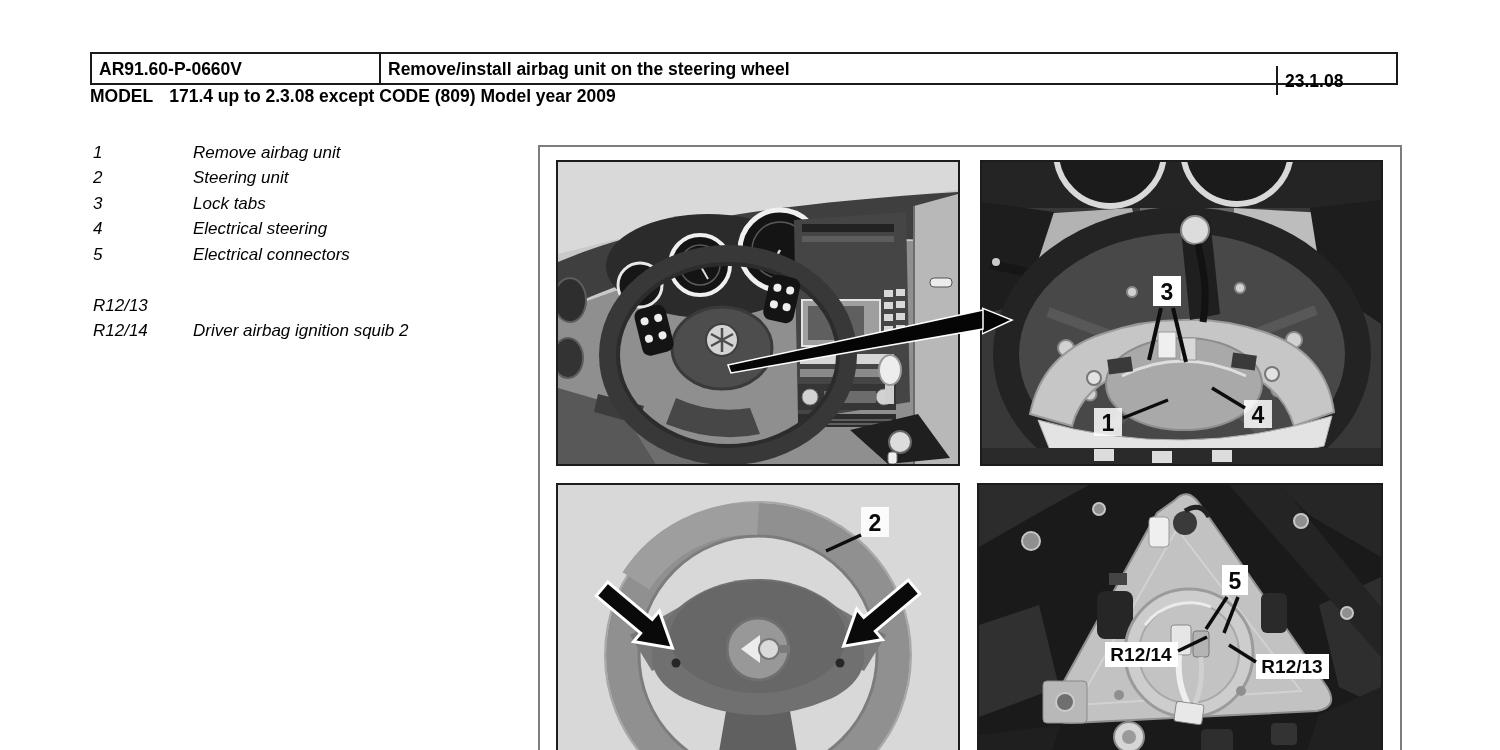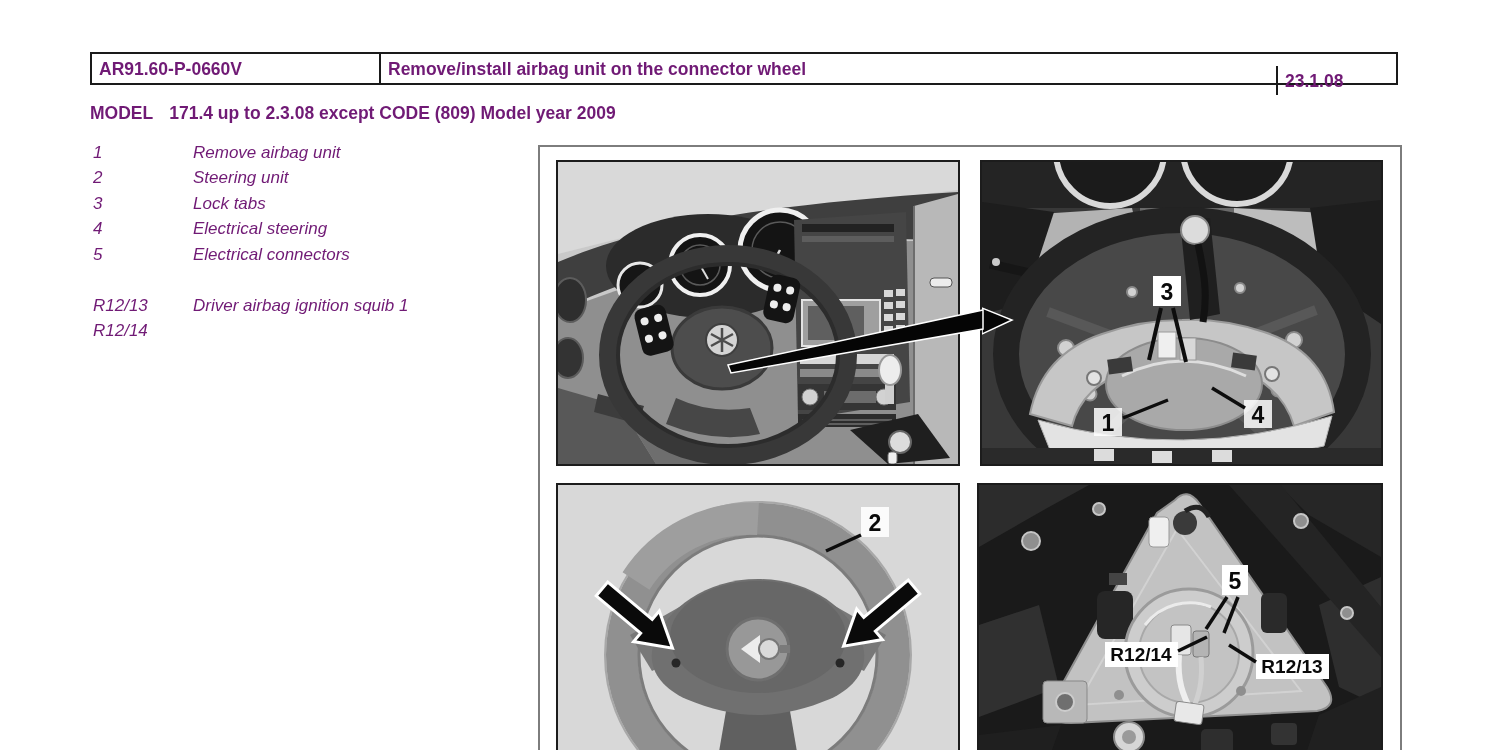--- a/index.html
+++ b/index.html
@@ -1,34 +1,34 @@
 <!DOCTYPE html>
 <html><head>
 <meta charset="utf-8">
 <style>
   html,body{margin:0;padding:0;background:#fff;}
   .page{
     position:relative;width:1500px;height:750px;overflow:hidden;
-    background:#ffffff;font-family:"Liberation Sans",sans-serif;color:#701a75;
+    background:#ffffff;font-family:"Liberation Sans",sans-serif;color:#000000;
   }
   
   .doc-table{
     position:absolute;left:90px;top:52px;width:1308px;height:33px;
     display:flex;border:2px solid #1a1a1a;box-sizing:border-box;background:#fff;
   }
   .doc-cell{
     box-sizing:border-box;height:100%;padding:2px 7px 0 7px;
     font-weight:bold;font-size:17.5px;line-height:27px;white-space:nowrap;overflow:hidden;
   }
   .doc-cell + .doc-cell{border-left:2px solid #1a1a1a;}
   .cell-docnum{width:287px;}
   .cell-title{flex:1;}
   .cell-date{width:120px;margin-top:12px;}
   .model-line{
-    position:absolute;left:90px;top:103px;font-weight:bold;font-size:17.5px;white-space:nowrap;
+    position:absolute;left:90px;top:86px;font-weight:bold;font-size:17.5px;white-space:nowrap;
   }
   .model-line .model-label{margin-right:16px;}
   
   .legend{position:absolute;left:93px;top:140px;font-style:italic;font-size:17px;}
   .legend-row{display:flex;line-height:25.4px;}
   .legend-key{width:100px;flex:none;}
   .legend-gap{height:26px;}
   
   .figure{
     position:absolute;left:538px;top:145px;width:864px;height:620px;
@@ -46,21 +46,21 @@
   .co-ref{font-family:"Liberation Sans",sans-serif;font-weight:bold;font-size:19px;fill:#0a0a0a;}
   .lead{stroke:#0d0d0d;fill:none;}
 </style>
 </head>
 <body>
 
 <div class="page">
 
   <div class="doc-table">
     <div class="doc-cell cell-docnum">AR91.60-P-0660V</div>
-    <div class="doc-cell cell-title">Remove/install airbag unit on the connector wheel</div>
+    <div class="doc-cell cell-title">Remove/install airbag unit on the steering wheel</div>
     <div class="doc-cell cell-date">23.1.08</div>
   </div>
 
   <div class="model-line">
     <span class="model-label">MODEL</span><span>171.4 up to 2.3.08 except CODE (809) Model year 2009</span>
   </div>
 
   <div class="legend">
     <div class="legend-row">
       <span class="legend-key">1</span>
@@ -78,24 +78,24 @@
       <span class="legend-key">4</span>
       <span>Electrical steering</span>
     </div>
     <div class="legend-row">
       <span class="legend-key">5</span>
       <span>Electrical connectors</span>
     </div>
     <div class="legend-gap"></div>
     <div class="legend-row">
       <span class="legend-key">R12/13</span>
-      <span>Driver airbag ignition squib 1</span>
     </div>
     <div class="legend-row">
       <span class="legend-key">R12/14</span>
+      <span>Driver airbag ignition squib 2</span>
     </div>
   </div>
 
   <div class="figure">
 
     <div class="photo photo-1">
       <svg viewBox="0 0 400 302" preserveAspectRatio="none">
         <rect width="400" height="302" fill="#c9c9c9"></rect>
         <path d="M0,0 H400 V28 L120,62 L0,92 Z" fill="#d9d9d9"></path>
         <path d="M0,100 C90,62 210,42 400,30 L400,80 C300,72 212,80 152,96 C92,112 42,128 0,150 Z" fill="#3f3f3f"></path>

